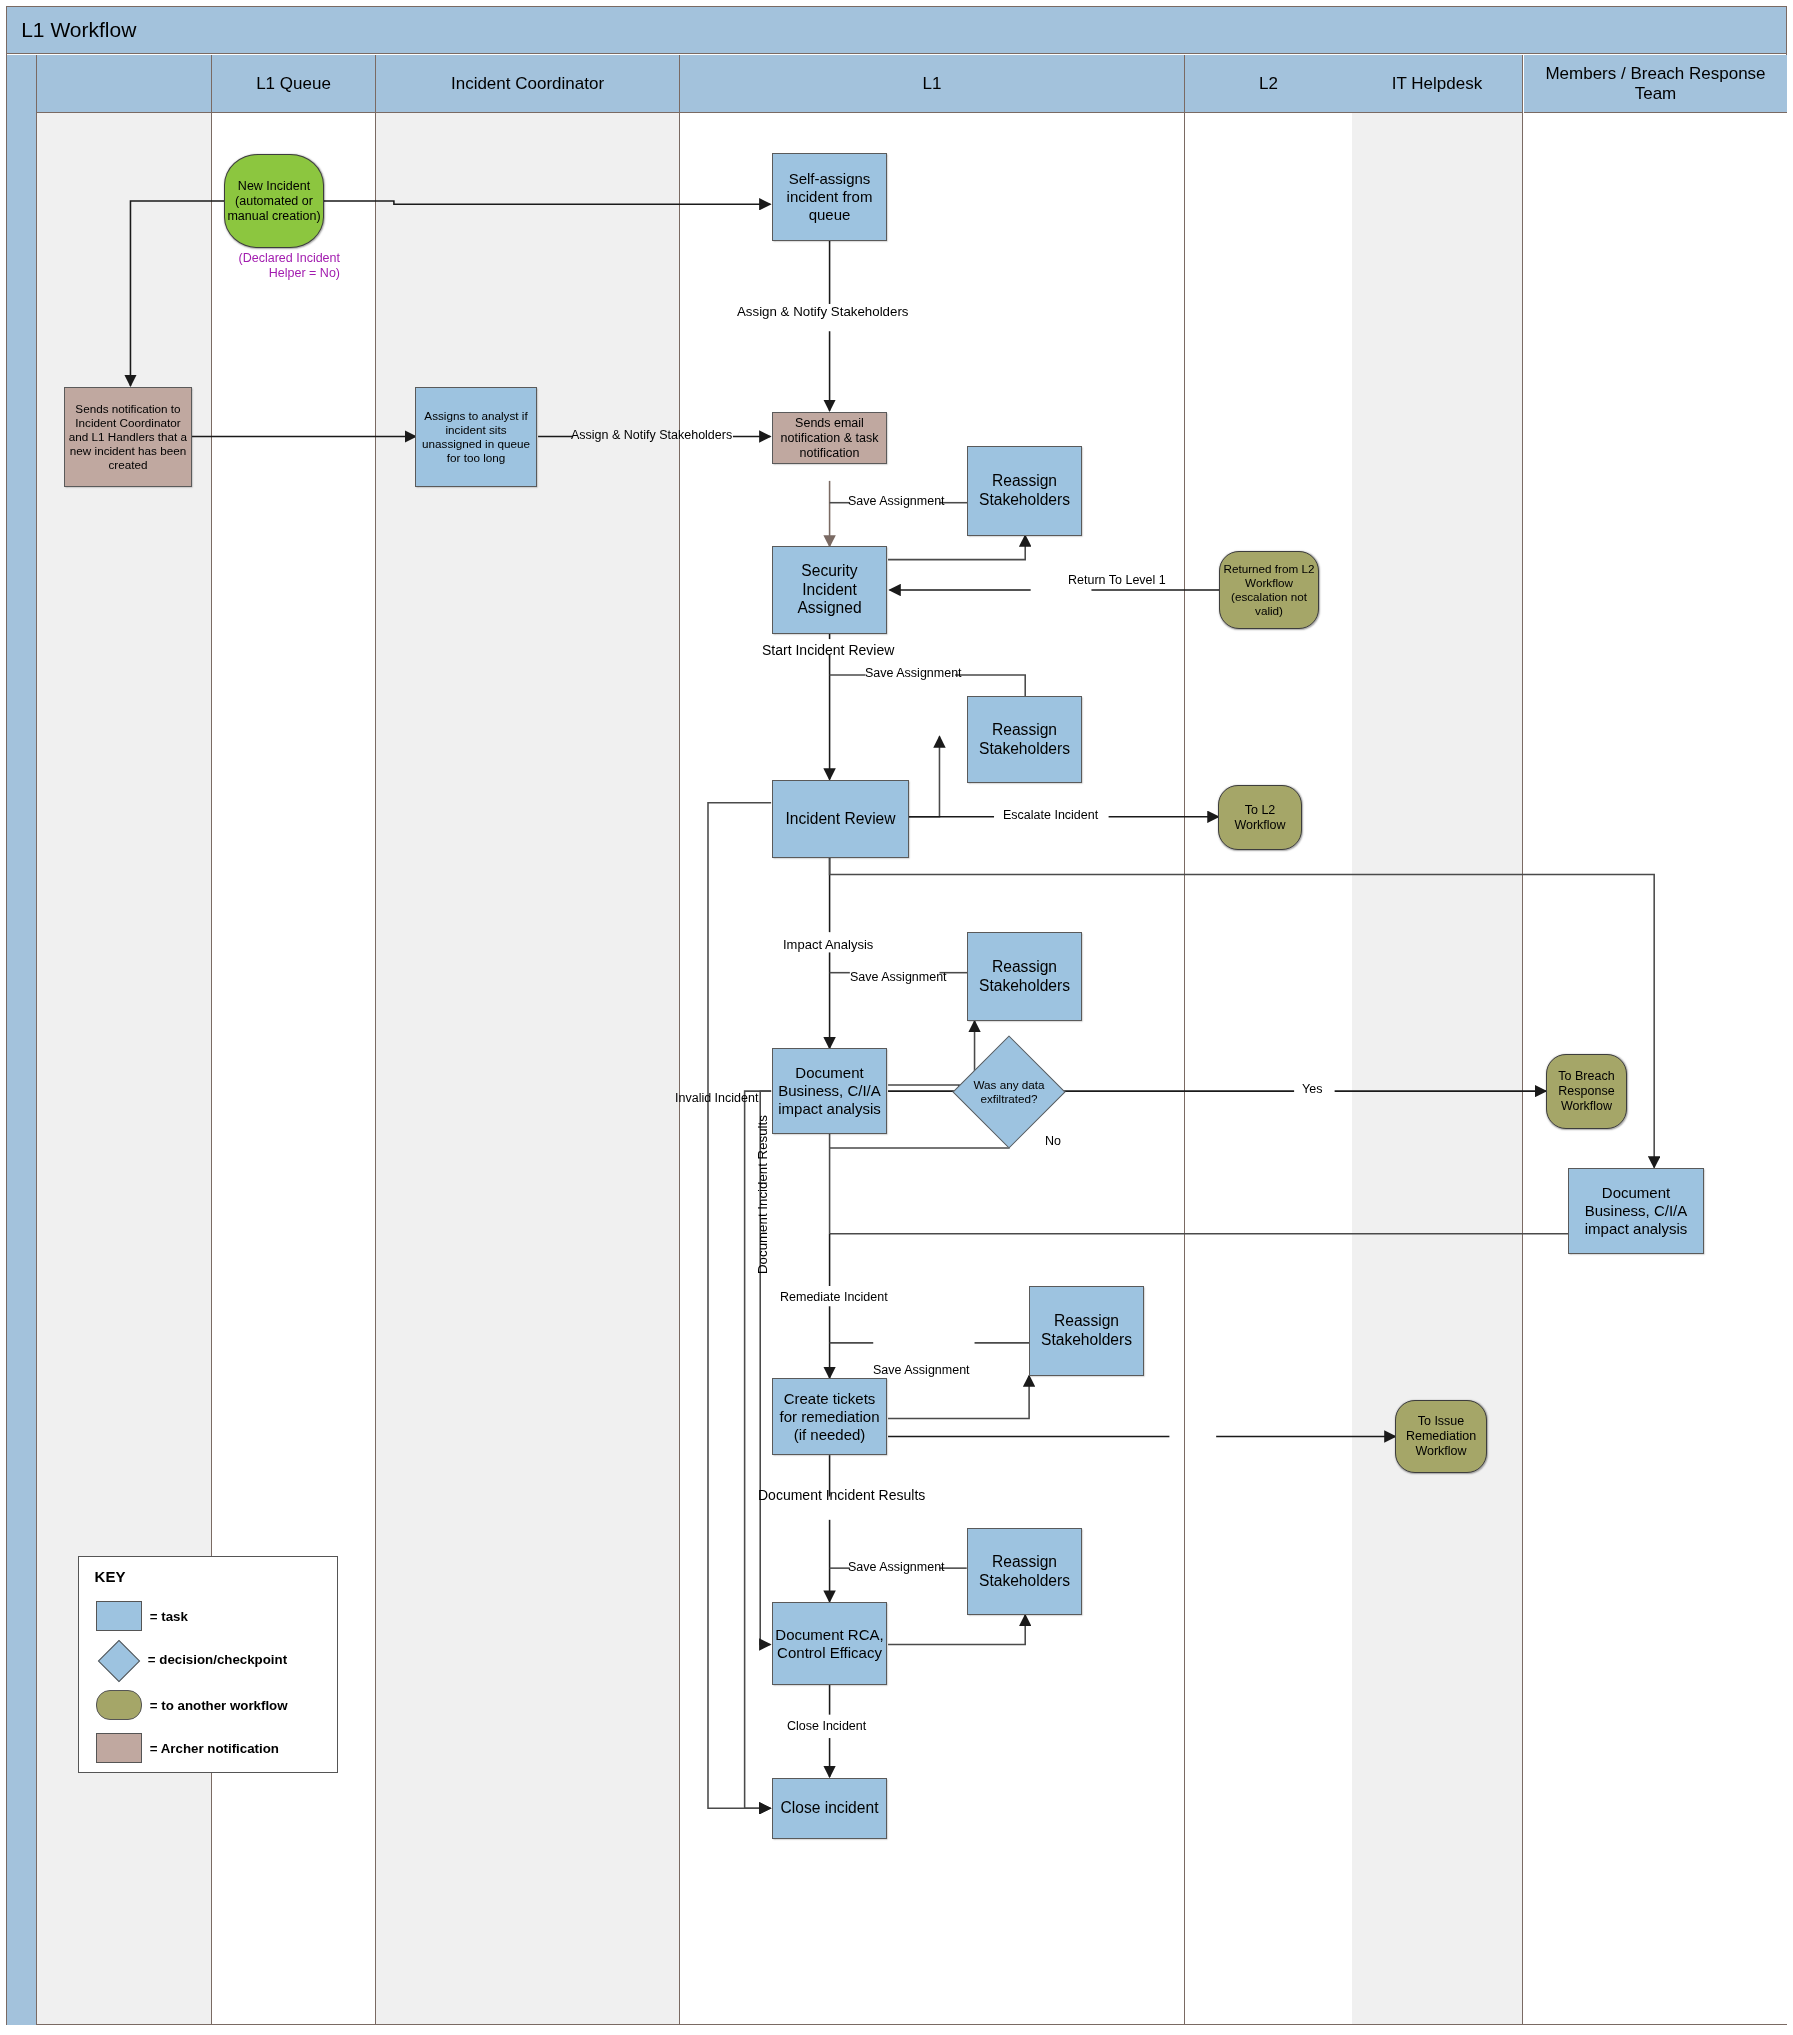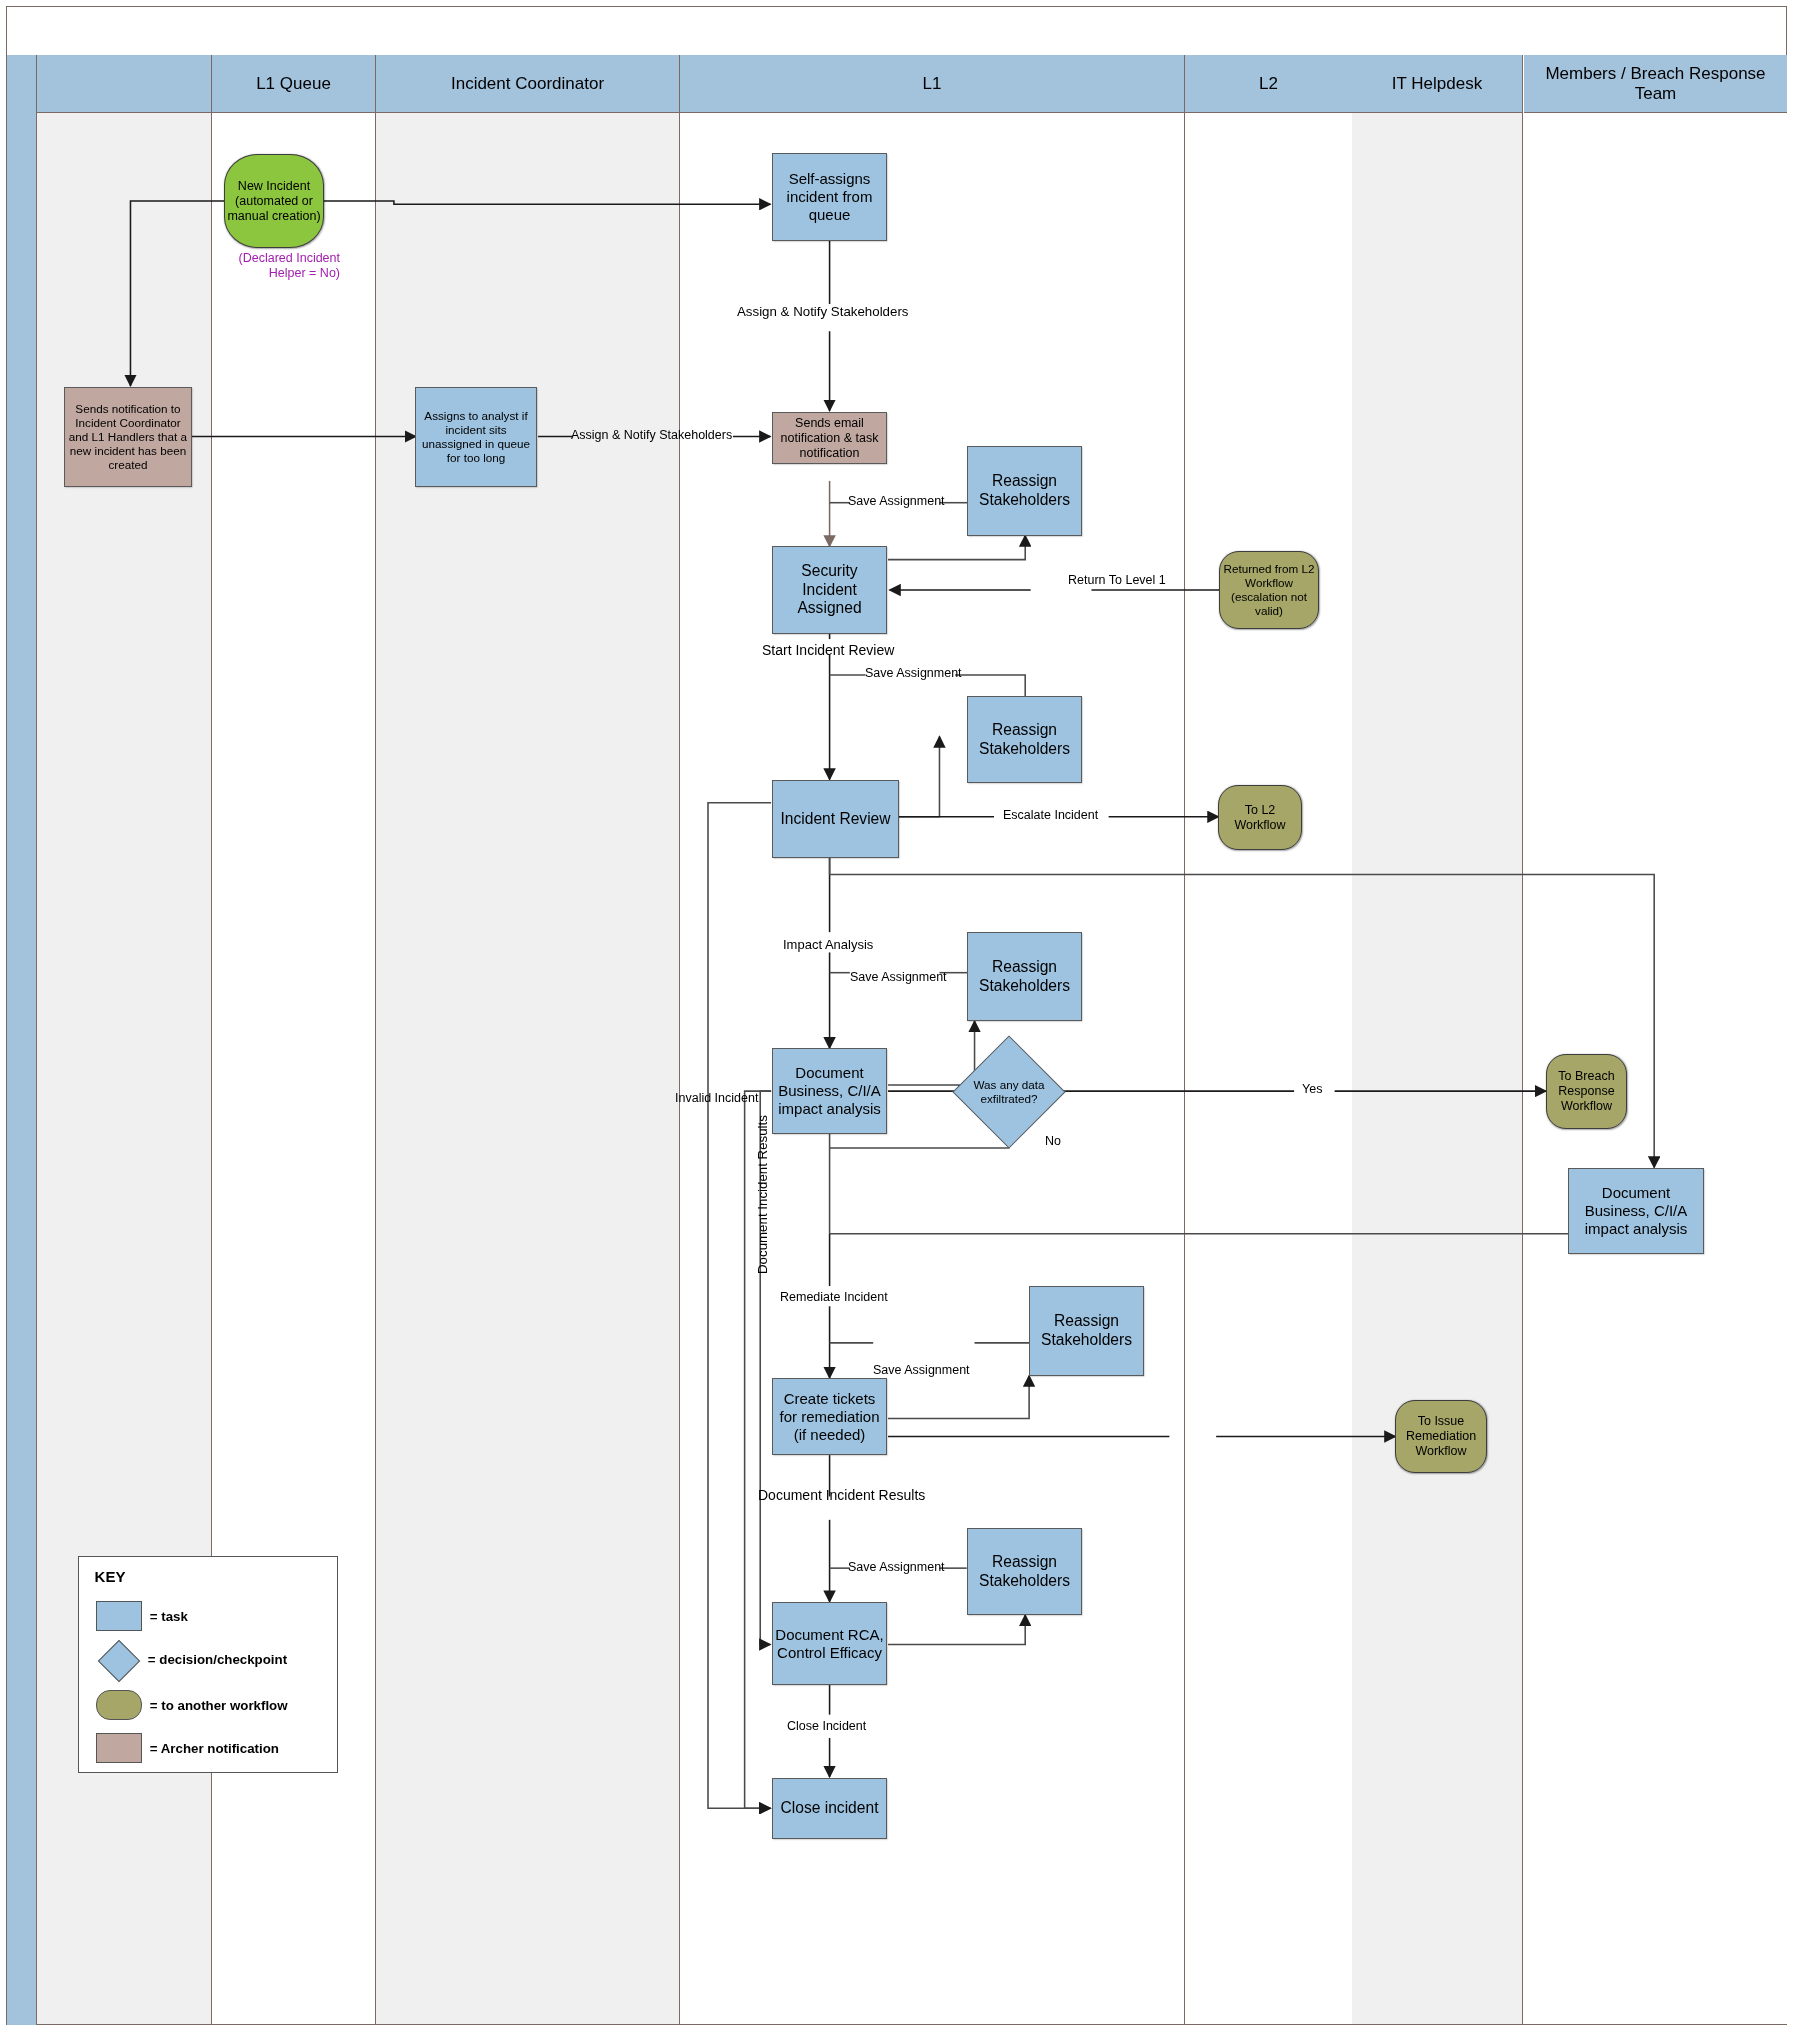--- a/index.html
+++ b/index.html
@@ -52,20 +52,21 @@
   .krd{background:#a5a668;border:0.8px solid #555;border-radius:14px;}
   .karch{background:#c0a8a0;border:0.8px solid #555;}
   .klabel{font-size:13.3px;font-weight:bold;}
 </style>
 </head>
 <body>
 
 <div id="page">
 
   <div id="pool"></div>
+  <div id="pool-title">L1 Workflow</div>
   <div id="pool-spine"></div>
 
   <div class="lane-body lane-shaded" style="left:37px;width:175px;"></div>
   <div class="lane-body lane-white" style="left:212px;width:164px;"></div>
   <div class="lane-body lane-shaded" style="left:376px;width:304px;"></div>
   <div class="lane-body lane-white" style="left:680px;width:505px;"></div>
   <div class="lane-body lane-white" style="left:1185px;width:168px;"></div>
   <div class="lane-body lane-shaded" style="left:1352px;width:171px;"></div>
   <div class="lane-body lane-white" style="left:1524px;width:263px;border-right:none;"></div>
 
@@ -223,21 +224,21 @@
 
   <div class="node notif" style="left:64px;top:387px;width:128px;height:100px;font-size:11.7px;">Sends notification to Incident Coordinator and L1 Handlers that a new incident has been created</div>
 
   <div class="node task" style="left:415px;top:387px;width:122px;height:100px;font-size:11.7px;">Assigns to analyst if incident sits unassigned in queue for too long</div>
 
   <div class="node task" style="left:772px;top:153px;width:115px;height:88px;font-size:15px;">Self-assigns incident from queue</div>
   <div class="node notif" style="left:772px;top:412px;width:115px;height:52px;font-size:12.5px;">Sends email notification &amp; task notification</div>
   <div class="node task" style="left:967px;top:446px;width:115px;height:90px;font-size:15.6px;">Reassign Stakeholders</div>
   <div class="node task" style="left:772px;top:546px;width:115px;height:88px;font-size:15.6px;">Security Incident Assigned</div>
   <div class="node task" style="left:967px;top:696px;width:115px;height:87px;font-size:15.6px;">Reassign Stakeholders</div>
-  <div class="node task" style="left:772px;top:780px;width:127px;height:78px;font-size:15.6px;">Incident Review</div>
+  <div class="node task" style="left:772px;top:780px;width:137px;height:78px;font-size:15.6px;">Incident Review</div>
   <div class="node task" style="left:967px;top:932px;width:115px;height:89px;font-size:15.6px;">Reassign Stakeholders</div>
   <div class="node task" style="left:772px;top:1048px;width:115px;height:86px;font-size:15px;">Document Business, C/I/A impact analysis</div>
 
   <div class="node decision" style="left:969px;top:1052px;width:80px;height:80px;font-size:11.7px;">
     <span class="dia"></span>
     <span class="dtext">Was any data exfiltrated?</span>
   </div>
 
   <div class="node task" style="left:1029px;top:1286px;width:115px;height:90px;font-size:15.6px;">Reassign Stakeholders</div>
   <div class="node task" style="left:772px;top:1378px;width:115px;height:77px;font-size:15px;">Create tickets for remediation (if needed)</div>

